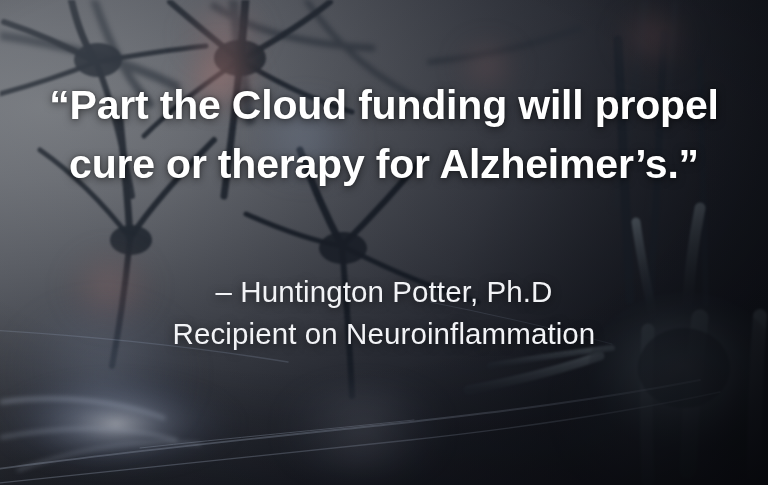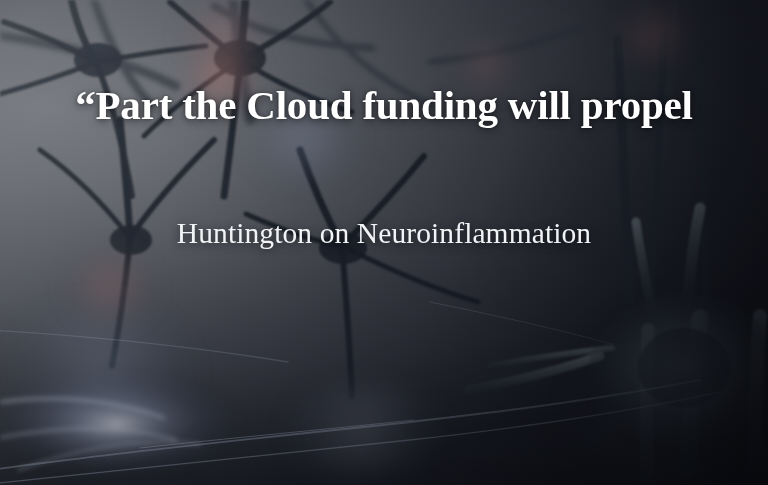--- a/index.html
+++ b/index.html
@@ -39,21 +39,21 @@
   .g-blue1{left:244px;top:96px;width:120px;height:86px;background:radial-gradient(circle,rgba(150,170,200,.30) 0%,rgba(96,116,150,.12) 52%,rgba(50,60,80,0) 80%);}
   .g-blue2{left:2px;top:300px;width:200px;height:150px;background:radial-gradient(circle,rgba(150,166,196,.26) 0%,rgba(92,108,140,.10) 54%,rgba(40,48,66,0) 80%);}
   .g-blue3{left:556px;top:330px;width:220px;height:160px;background:radial-gradient(circle,rgba(140,162,178,.22) 0%,rgba(80,100,118,.09) 54%,rgba(34,44,54,0) 80%);}
   .g-white1{left:268px;top:384px;width:190px;height:92px;background:radial-gradient(circle,rgba(198,204,222,.22) 0%,rgba(120,132,160,.08) 54%,rgba(40,48,64,0) 80%);}
 
   .blurlayer{filter:blur(1.25px);}
   .blurlayer2{filter:blur(2.4px);}
 
   
   .content{position:absolute;inset:0;display:flex;flex-direction:column;
-           align-items:center;justify-content:flex-start;font-family:Liberation Serif, serif;}
+           align-items:center;justify-content:flex-start;}
   .quote{
     margin-top:76px;
     width:720px;
     text-align:center;
     color:#ffffff;
     font-size:41px;
     line-height:59px;
     font-weight:700;
     letter-spacing:-0.2px;
     text-shadow:0 2px 9px rgba(0,0,0,.55), 0 0 3px rgba(0,0,0,.35);
@@ -204,20 +204,22 @@
     <div class="glow g-white1"></div>
 
     <div class="bg-tint"></div>
     <div class="vig"></div>
   </div>
 
   <div class="content">
 
     <blockquote class="quote">
       <span class="quote-line">“Part the Cloud funding will propel</span>
+      <span class="quote-line">cure or therapy for Alzheimer’s.”</span>
     </blockquote>
 
     <div class="attrib">
-      <span class="attrib-line">Huntington on Neuroinflammation</span>
+      <span class="attrib-line">– Huntington Potter, Ph.D</span>
+      <span class="attrib-line">Recipient on Neuroinflammation</span>
     </div>
 
   </div>
 </div>
 
 </body></html>

